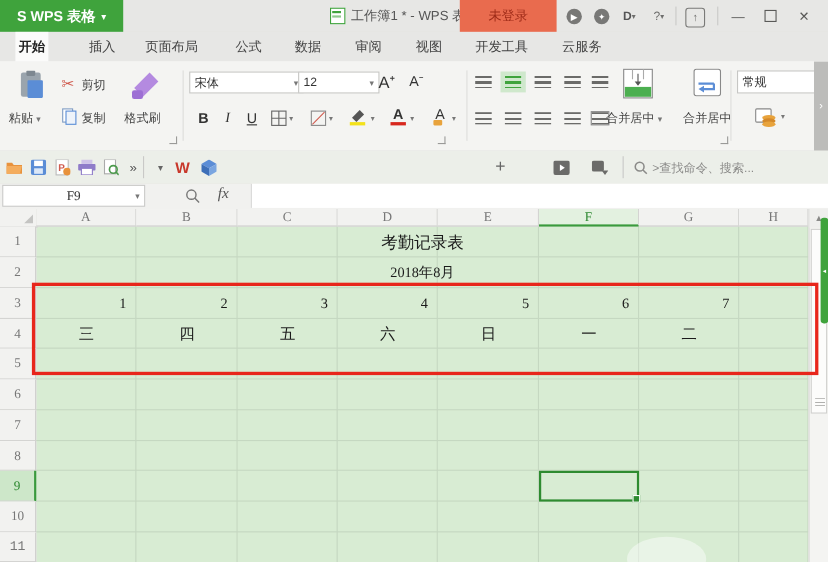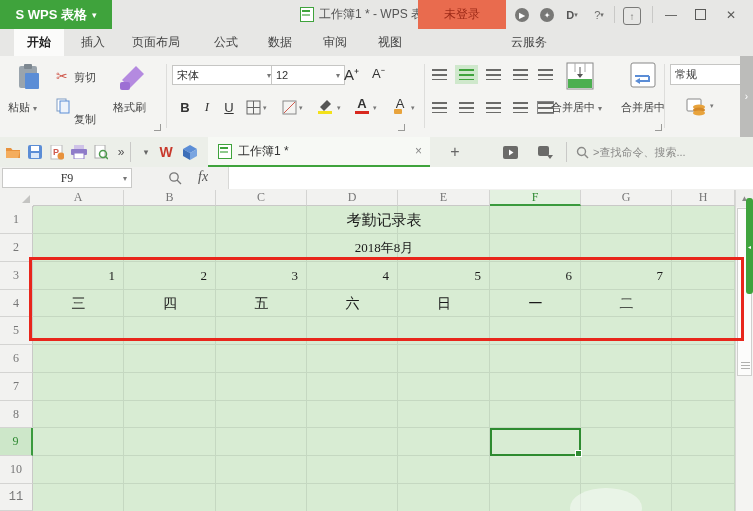--- a/index.html
+++ b/index.html
@@ -151,45 +151,46 @@
     </div>
   <div class="abs win-ctl" id="max-btn" style="left:687px">
       <span></span>
     </div>
   <div class="abs win-ctl" style="left:718px">
       <span>✕</span>
     </div>
 </div>
 
 <div class="abs" id="menubar">
-    <div class="menu-tab active" style="left: 14px; width: 50px;">开始</div>
+    <div class="menu-tab active" style="left: 14px; width: 30px;">开始</div>
     <div class="menu-tab" style="left: 74px; width: 38px;">插入</div>
     <div class="menu-tab" style="left: 124px; width: 64px;">页面布局</div>
     <div class="menu-tab" style="left: 204px; width: 44px;">公式</div>
     <div class="menu-tab" style="left: 260px; width: 40px;">数据</div>
     <div class="menu-tab" style="left: 315px; width: 40px;">审阅</div>
     <div class="menu-tab" style="left: 370px; width: 40px;">视图</div>
+    <div class="menu-tab" style="left: 424px; width: 64px;">开发工具</div>
     <div class="menu-tab" style="left: 502px; width: 54px;">云服务</div>
   </div>
 
 <div class="abs" id="ribbon">
 
   <svg class="abs svg-ic" style="left:16px;top:8px" width="26" height="26" viewBox="0 0 26 26">
     <rect x="3" y="2" width="18" height="22" rx="2" fill="#9aa4ad"></rect>
     <rect x="8" y="0" width="8" height="5" rx="1" fill="#7d8790"></rect>
     <rect x="9" y="9" width="14" height="16" rx="1" fill="#5b8dd6"></rect>
   </svg>
   <div class="rib-label" style="left:8px;top:44px"><span>粘贴</span> <span style="font-size:8px;color:#777">▾</span></div>
   <div class="abs" style="left:56px;top:12px;color:#d05a4e;font-size:14px">✂</div>
   <div class="rib-label" style="left:74px;top:14px"><span>剪切</span></div>
   <svg class="abs svg-ic" style="left:56px;top:42px" width="14" height="16" viewBox="0 0 14 16">
     <rect x="1" y="1" width="9" height="12" fill="#fff" stroke="#7f9cc4"></rect>
     <rect x="4" y="3" width="9" height="12" fill="#eef3fa" stroke="#5b8dd6"></rect>
   </svg>
-  <div class="rib-label" style="left:74px;top:56px"><span>复制</span></div>
+  <div class="rib-label" style="left:74px;top:44px"><span>复制</span></div>
   <svg class="abs svg-ic" style="left:118px;top:8px" width="28" height="28" viewBox="0 0 28 28">
     <polygon points="4,16 18,2 26,10 12,24" fill="#b48ae0"></polygon>
     <rect x="2" y="18" width="10" height="8" rx="2" fill="#9d6fd4"></rect>
   </svg>
   <div class="rib-label" style="left:113px;top:44px"><span>格式刷</span></div>
   <div class="launcher" style="left:154px;top:68px"></div>
   <div class="rib-sep" style="left:166px"></div>
 
   <div class="combo" style="left:172px;top:9px;width:94px;height:18px">
     <span>宋体</span>
@@ -324,25 +325,20 @@
     </div>
   <div class="qa-ic" style="left:158px;color:#c8382b;font-weight:bold;font-size:14px">
       <span>W</span>
     </div>
   <div class="qa-ic" style="left:182px">
     <svg width="14" height="15" viewBox="0 0 14 15">
         <polygon points="7,0 14,4 7,8 0,4" fill="#5b8dd6"></polygon>
         <polygon points="0,4 7,8 7,15 0,11" fill="#3d6fb8"></polygon>
         <polygon points="14,4 7,8 7,15 14,11" fill="#7aa5e0"></polygon>
       </svg>
-  </div>
-  <div class="abs" id="doc-tab">
-    <span class="sheet-ic"></span>
-    <span>工作簿1 *</span>
-    <span id="tab-close">×</span>
   </div>
   <div class="abs" id="new-tab">
       <span>+</span>
     </div>
   <div class="qa-ic" style="left:502px">
     <svg width="15" height="13" viewBox="0 0 15 13">
         <rect x="0" y="0" width="15" height="13" rx="2" fill="#6b6b69"></rect>
         <polygon points="6,3.5 10.5,6.5 6,9.5" fill="#fff"></polygon>
       </svg>
   </div>

